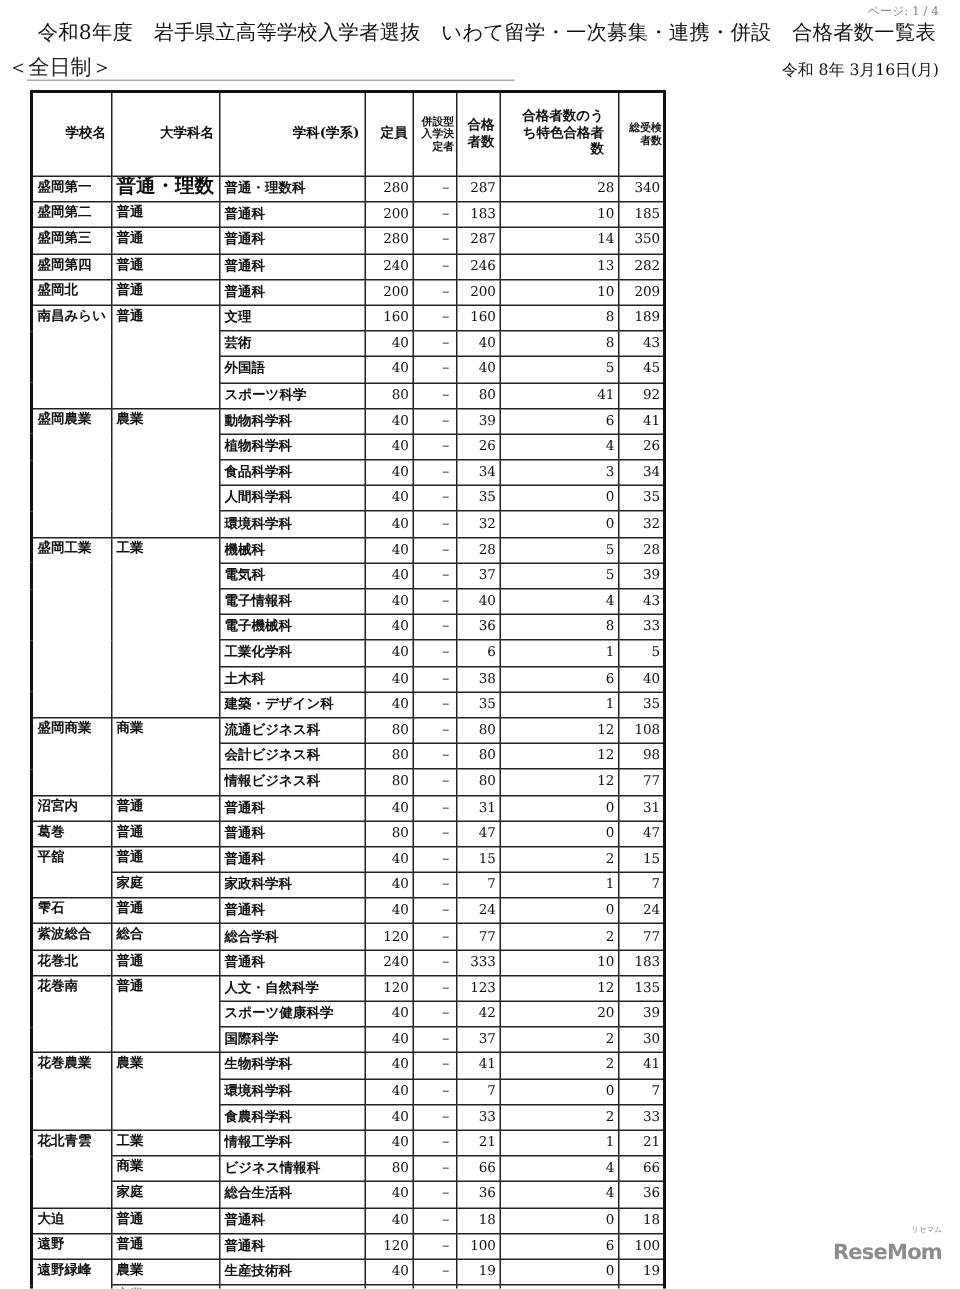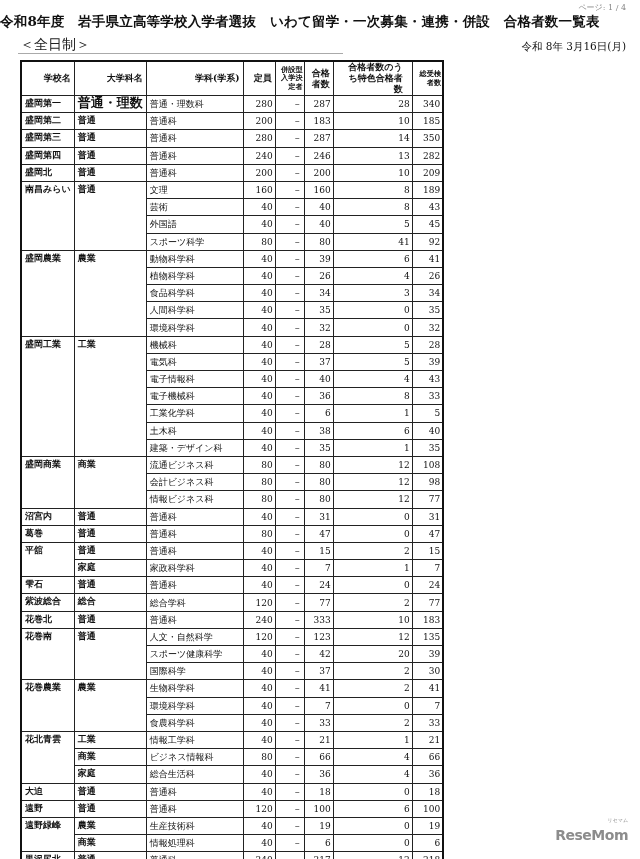--- a/index.html
+++ b/index.html
@@ -1,33 +1,33 @@
 <!DOCTYPE html>
 <html><head>
 <meta charset="utf-8">
 <style>
   html, body { margin:0; padding:0; background:#fff; }
   body { width:640px; height:859px; position:relative; overflow:hidden;
          font-family:"DejaVu Serif", "Liberation Serif", serif; color:#111; }
   .page-no { position:absolute; right:14px; top:2px; font-size:8px; color:#888; }
-  .title { position:absolute; left:0; right:16px; top:13px; text-align:left;
-           font-size:13.5px; font-weight:bold; letter-spacing:0.2px; white-space:nowrap; }
-  .subtitle { position:absolute; left:20px; top:36px; font-size:14px; color:#222;
+  .title { position:absolute; left:0; right:16px; top:13px; text-align:right;
+           font-size:13.5px; font-weight:normal; letter-spacing:0.2px; white-space:nowrap; }
+  .subtitle { position:absolute; left:5px; top:36px; font-size:14px; color:#222;
               font-family:"DejaVu Sans", sans-serif; }
   .subtitle-line { position:absolute; left:18px; top:53px; width:325px; height:0; border-top:1px solid #aaa; }
   .date { position:absolute; right:14px; top:40px; font-size:10.5px; }
   table { position:absolute; left:20px; top:60px; border-collapse:collapse;
           border:2px solid #111; table-layout:fixed; }
   th, td { border:1px solid #222; font-size:9px; padding:0 3px; height:16.2px;
            line-height:14px; white-space:nowrap; overflow:hidden; }
   th { font-weight:bold; text-align:right; height:33px; line-height:11px; }
   th.small { font-size:7.2px; line-height:8.5px; padding:0 1px; }
   td.num { text-align:right; padding-right:2px; }
   td.school, td.major { vertical-align:top; font-weight:bold;margin-top:40px; }
-  td.dept { font-weight:normal; }
+  td.dept { font-weight:bold; }
   td.combined { text-align:right; padding-right:2px; }
   td.minor-small { font-size:13px; }
   .watermark { position:absolute; right:12px; bottom:16px; font-family:"DejaVu Sans", sans-serif;
                font-weight:bold; font-size:14px; color:#8c8c8c; letter-spacing:-0.5px; }
   .watermark-kana { position:absolute; right:12px; bottom:36px; font-size:5px; color:#8c8c8c;
                     font-family:"DejaVu Sans", sans-serif; }
 </style>
 </head>
 <body>
 
@@ -54,21 +54,21 @@
       <th>大学科名</th>
       <th>学科(学系)</th>
       <th>定員</th>
       <th class="small">
           <span style="white-space:normal;display:block;">併設型入学決定者</span>
         </th>
       <th>
           <span style="white-space:normal;display:block;">合格者数</span>
         </th>
       <th>
-          <span style="white-space:normal;display:block;padding:0 6px;">合格者数のうち特色合格者数</span>
+          <span style="white-space:normal;display:block;padding:11px 6px;">合格者数のうち特色合格者数</span>
         </th>
       <th class="small">
           <span style="white-space:normal;display:block;">総受検者数</span>
         </th>
     </tr>
   </thead>
   <tbody id="tbody">
       <tr>
         <td class="school">盛岡第一</td>
         <td class="major minor-small">普通・理数</td>

